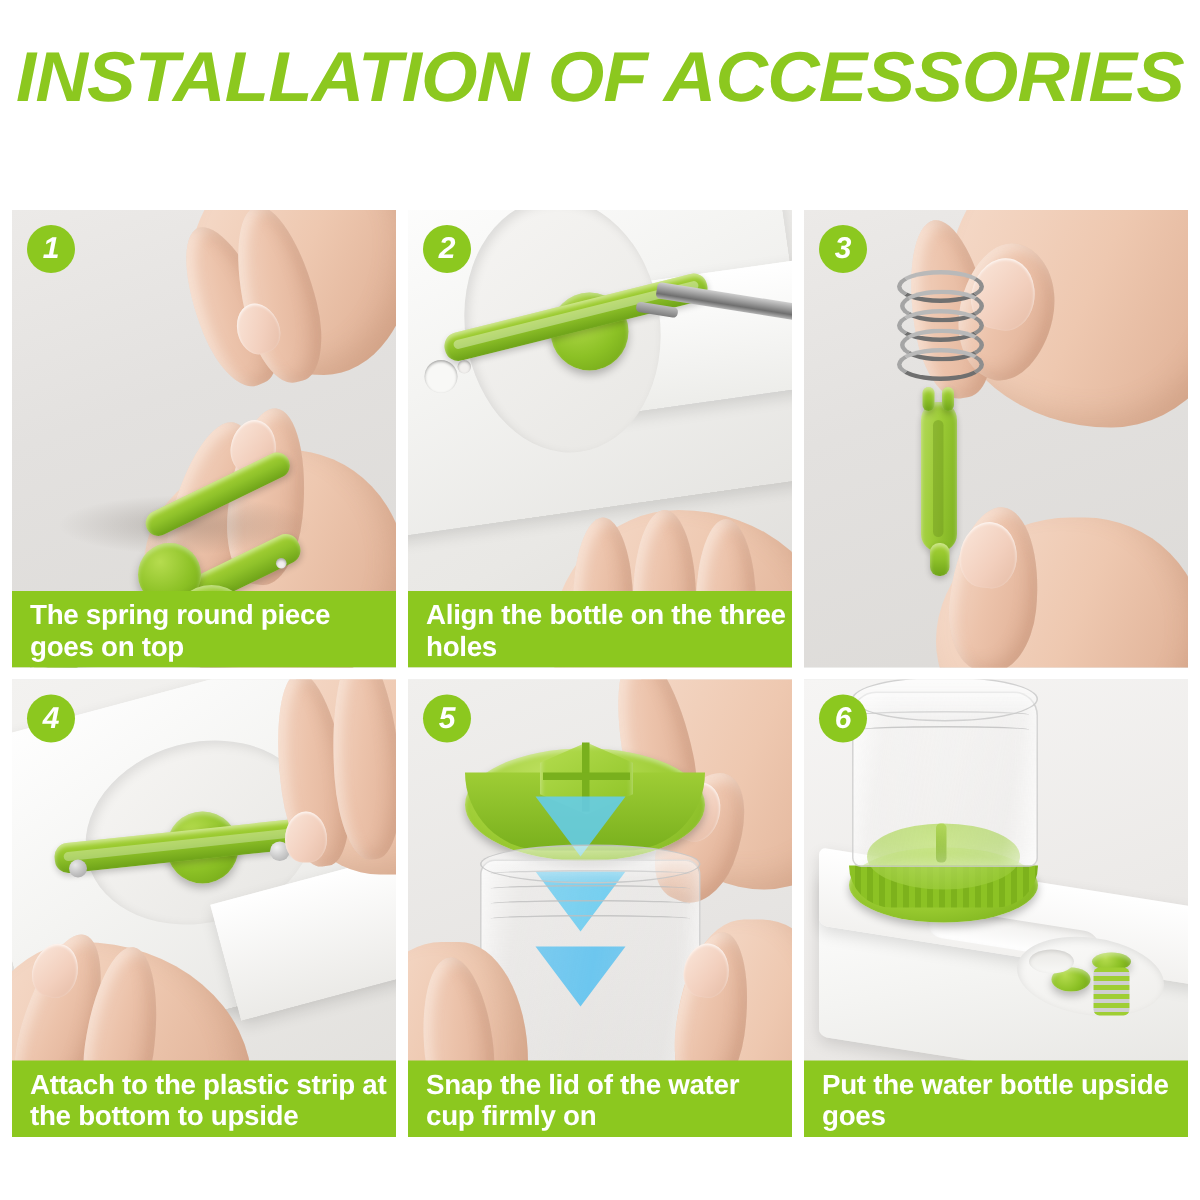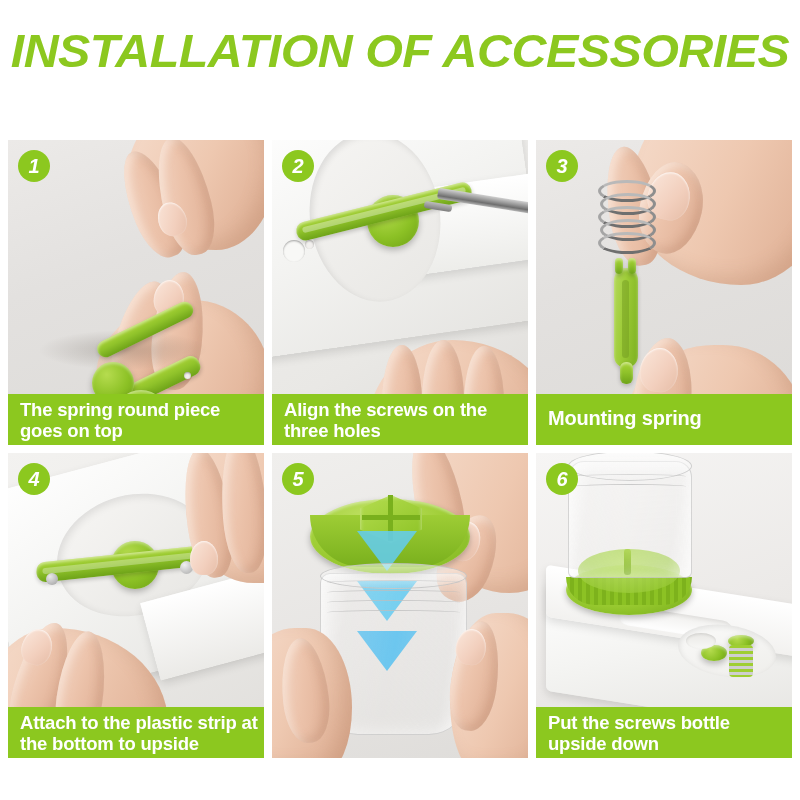--- a/index.html
+++ b/index.html
@@ -265,21 +265,21 @@
                   background:linear-gradient(180deg,#bdbdbd,#7d7d7d);"></div>
 
       <div class="hand-blob" style="left:95px; top:200px; width:190px; height:130px;
                   border-radius:45% 55% 20% 20% / 70% 70% 30% 30%;"></div>
       <div class="finger" style="left:110px; top:205px; width:40px; height:95px;"></div>
       <div class="finger" style="left:150px; top:200px; width:42px; height:100px;"></div>
       <div class="finger" style="left:192px; top:206px; width:40px; height:95px;"></div>
     </div>
 
     <div class="badge">2</div>
-    <div class="caption">Align the screws on the three holes</div>
+    <div class="caption">Align the bottle on the three holes</div>
   </div>
 
   <div class="panel">
     <div class="photo">
       <div class="wall"></div>
 
       <div class="hand-blob" style="left:95px; top:-55px; width:200px; height:200px;
                   border-radius:50% 50% 45% 55% / 55% 45% 55% 45%;"></div>
       <div class="finger" style="left:72px; top:6px; width:50px; height:120px; transform:rotate(-10deg);"></div>
       <div class="finger" style="left:104px; top:22px; width:62px; height:92px; transform:rotate(12deg);
@@ -302,21 +302,20 @@
       <div class="gstrip" style="left:92px; top:118px; width:8px; height:16px; border-radius:4px;"></div>
       <div class="gstrip" style="left:84px; top:222px; width:13px; height:22px; border-radius:6px;"></div>
 
       <div class="hand-blob" style="left:88px; top:205px; width:180px; height:150px;
                   border-radius:50% 45% 40% 40% / 55% 55% 45% 45%;"></div>
       <div class="finger" style="left:98px; top:198px; width:58px; height:110px; transform:rotate(6deg);"></div>
       <div class="nail" style="left:104px; top:208px; width:38px; height:44px; transform:rotate(6deg);"></div>
     </div>
 
     <div class="badge">3</div>
-    <div class="caption single">Mounting spring</div>
   </div>
 
   <div class="panel">
     <div class="photo">
       <div class="wall" style="background:linear-gradient(150deg,#f3f2f0 0%,#eae9e6 55%,#e0dedb 100%);"></div>
 
       <div class="white-slab" style="left:-15px; top:5px; width:285px; height:215px; transform:rotate(-15deg);"></div>
       <div style="position:absolute; left:48px; top:42px; width:155px; height:120px;
                   border-radius:50%; background:linear-gradient(150deg,#f7f6f4,#e7e6e3);
                   box-shadow:inset 2px 3px 8px rgba(0,0,0,0.10); transform:rotate(-15deg);"></div>
@@ -390,20 +389,21 @@
       <div class="hand-blob" style="left:-35px; top:175px; width:115px; height:145px;
                   border-radius:50% 40% 25% 35% / 55% 55% 45% 45%;"></div>
       <div class="finger" style="left:10px; top:185px; width:46px; height:105px; transform:rotate(-6deg);"></div>
       <div class="hand-blob" style="left:178px; top:160px; width:115px; height:160px;
                   border-radius:40% 50% 35% 25% / 55% 55% 45% 45%;"></div>
       <div class="finger" style="left:180px; top:168px; width:46px; height:110px; transform:rotate(8deg);"></div>
       <div class="nail" style="left:184px; top:176px; width:30px; height:36px; transform:rotate(8deg);"></div>
     </div>
 
     <div class="badge">5</div>
+    <div class="caption">Snap the lid of the water cup firmly on</div>
   </div>
 
   <div class="panel">
     <div class="photo">
       <div class="wall" style="background:linear-gradient(160deg,#f6f5f4 0%,#eceae8 55%,#e2e0dd 100%);"></div>
 
       <div class="white-slab" style="left:10px; top:148px; width:255px; height:110px; transform:skewY(9deg);
                   border-radius:5px;"></div>
       <div class="white-slab" style="left:10px; top:132px; width:255px; height:52px; transform:skewY(9deg);
                   background:linear-gradient(180deg,#ffffff,#f2f1ef); border-radius:5px;"></div>
@@ -440,16 +440,16 @@
         <div style="position:absolute; left:1px; top:10px; width:24px; height:32px;
                     background:repeating-linear-gradient(180deg,#9fce33 0 3px,#cfcfcf 3px 6px);
                     border-radius:4px;"></div>
       </div>
       <div style="position:absolute; left:150px; top:180px; width:30px; height:16px;
                   border-radius:50%; background:linear-gradient(180deg,#e9e8e5,#f8f8f6);
                   box-shadow:inset 0 1px 3px rgba(0,0,0,0.12);"></div>
     </div>
 
     <div class="badge">6</div>
-    <div class="caption">Put the screws bottle upside down</div>
+    <div class="caption">Put the water bottle upside goes</div>
   </div>
 
 </div>
 
 </body></html>

